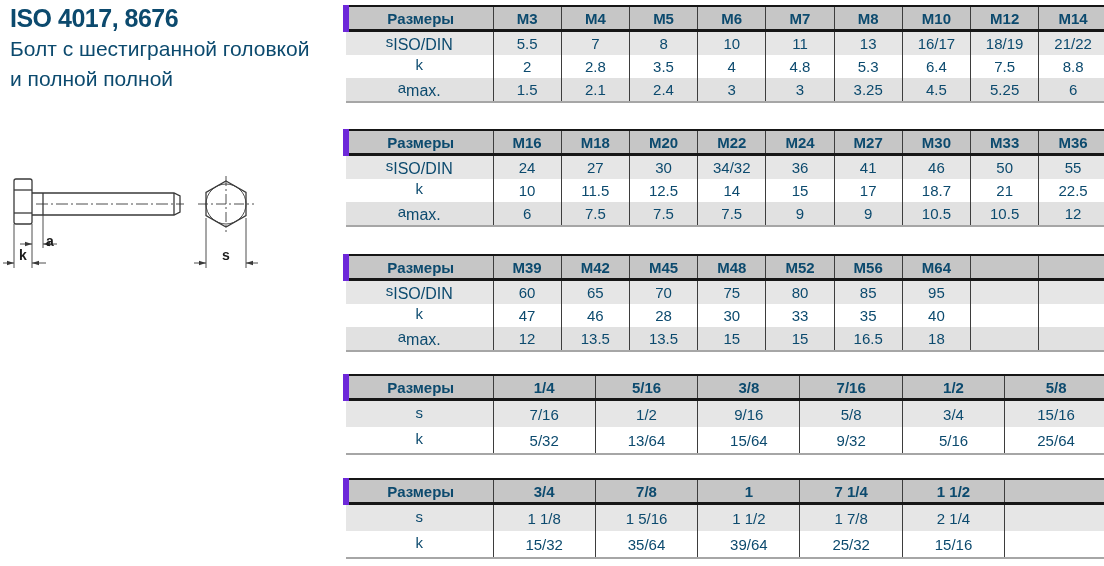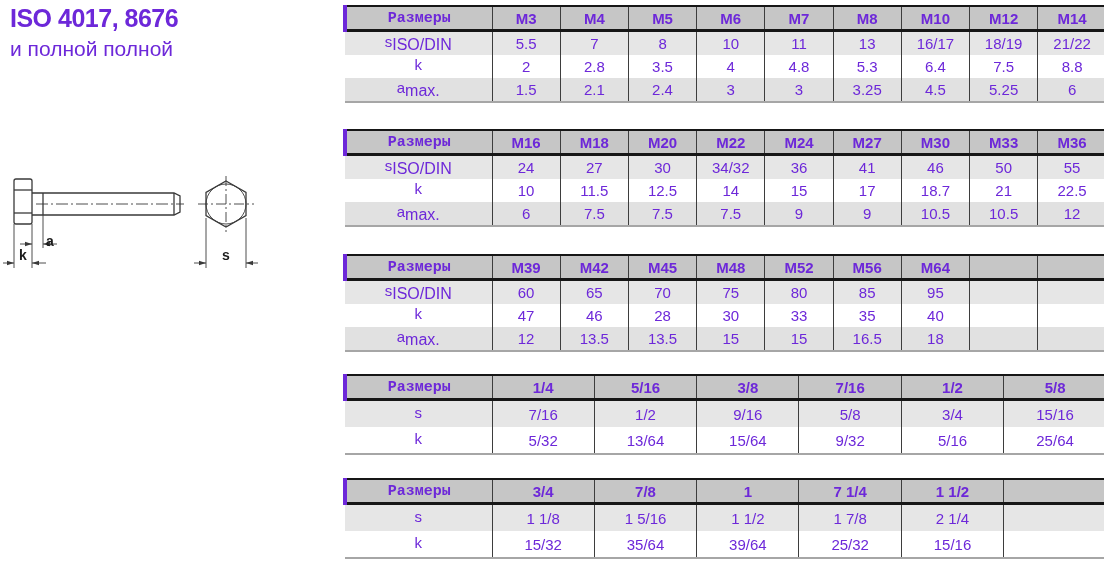--- a/index.html
+++ b/index.html
@@ -1,55 +1,56 @@
 <!DOCTYPE html>
 <html><head>
 <meta charset="utf-8">
 <style>
   html,body{margin:0;padding:0;background:#ffffff;}
   .page{
     position:relative;width:1104px;height:566px;background:#ffffff;overflow:hidden;
-    font-family:"Liberation Sans","DejaVu Sans",sans-serif;color:#6d28d9;
+    font-family:"Liberation Sans","DejaVu Sans",sans-serif;color:#0c4a6e;
   }
   
   .left-panel{position:absolute;left:10px;top:2px;width:330px;}
   .t-bold{font-size:25px;font-weight:700;line-height:32px;letter-spacing:-0.5px;}
   .t-reg{font-size:21px;line-height:30px;}
   .bolt-svg{position:absolute;left:2px;top:168px;}
   
   .tables-panel{position:absolute;left:343px;top:0;width:761px;height:566px;}
   .tbl{position:absolute;left:0;width:761px;}
   .tbl:nth-of-type(1){top:5px;}
   .tbl:nth-of-type(2){top:129px;}
   .tbl:nth-of-type(3){top:254px;}
   .tbl:nth-of-type(4){top:374px;}
   .tbl:nth-of-type(5){top:478px;}
   table{width:761px;border-collapse:collapse;table-layout:fixed;}
   th,td{padding:0;text-align:center;vertical-align:middle;white-space:nowrap;overflow:hidden;}
   thead th{
     background:#c6c6c6;font-weight:700;font-size:15px;height:22px;
     border-top:2px solid #161616;border-bottom:3px solid #161616;
   }
-  thead th:first-child{border-left:4px solid #6d28d9;font-family:Liberation Mono, monospace;}
+  thead th:first-child{border-left:6px solid #6d28d9;}
   th + th, td + td{border-left:1px solid #3d3d3d;}
   tbody td{font-size:15px;height:23px;}
   .tbl.wide tbody td{height:26px;}
   tbody tr:nth-child(1) td{background:#e6e6e6;}
   tbody tr:nth-child(2) td{background:#ffffff;}
   tbody tr:nth-child(3) td{background:#e1e1e1;}
   tbody tr:last-child td{border-bottom:2px solid #a6a6a6;}
   .lbl-sub{font-size:16px;vertical-align:-3px;letter-spacing:0;}
 </style>
 </head>
 <body>
 
 <div class="page">
 
   <div class="left-panel">
     <div class="t-bold">ISO 4017, 8676</div>
+    <div class="t-reg">Болт с шестигранной головкой</div>
     <div class="t-reg">и полной полной</div>
   </div>
 
   <svg class="bolt-svg" width="270" height="160" viewBox="0 0 270 160">
     <g stroke="#3a3a3a" stroke-width="1.3" fill="none">
 
       <rect x="12" y="11" width="18" height="45" rx="2"></rect>
       <line x1="12" y1="22" x2="30" y2="22"></line>
       <line x1="12" y1="45" x2="30" y2="45"></line>
 

